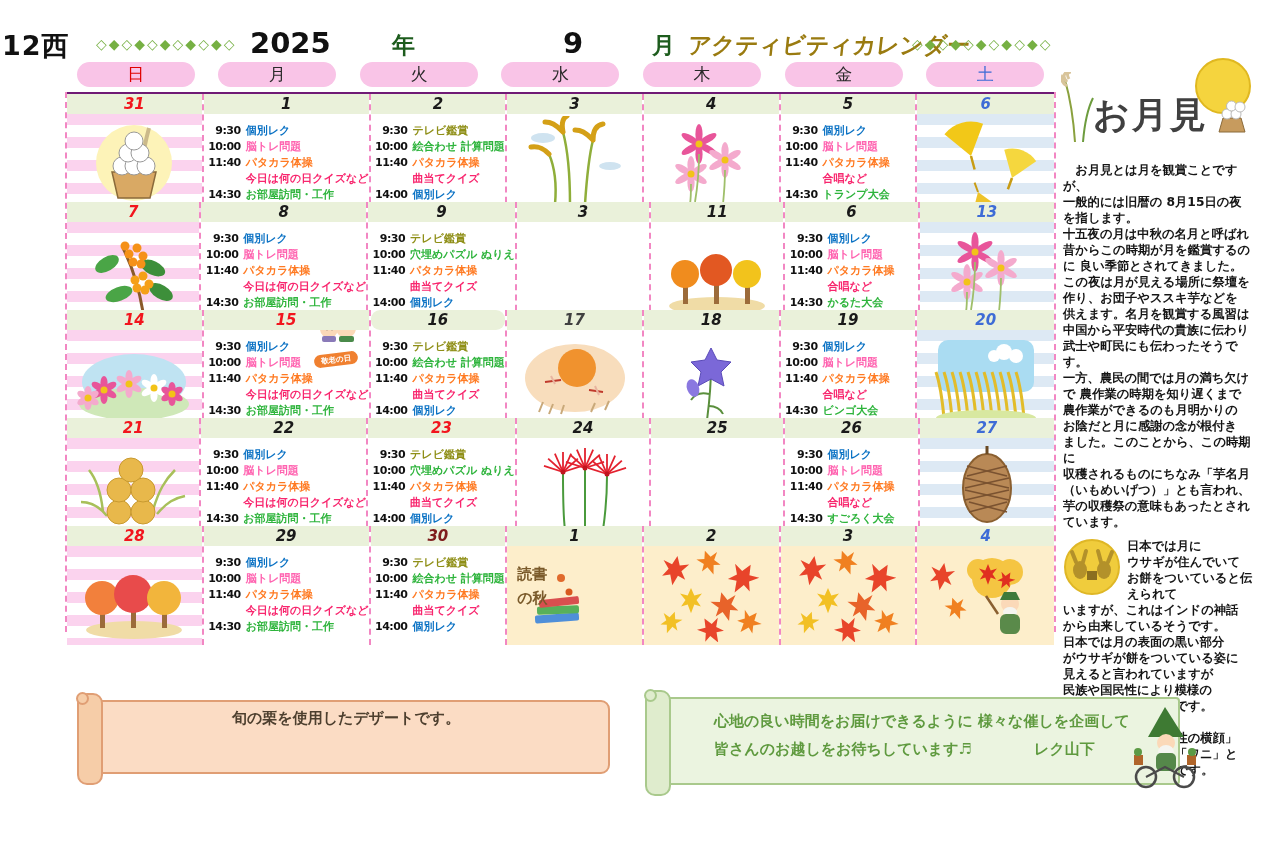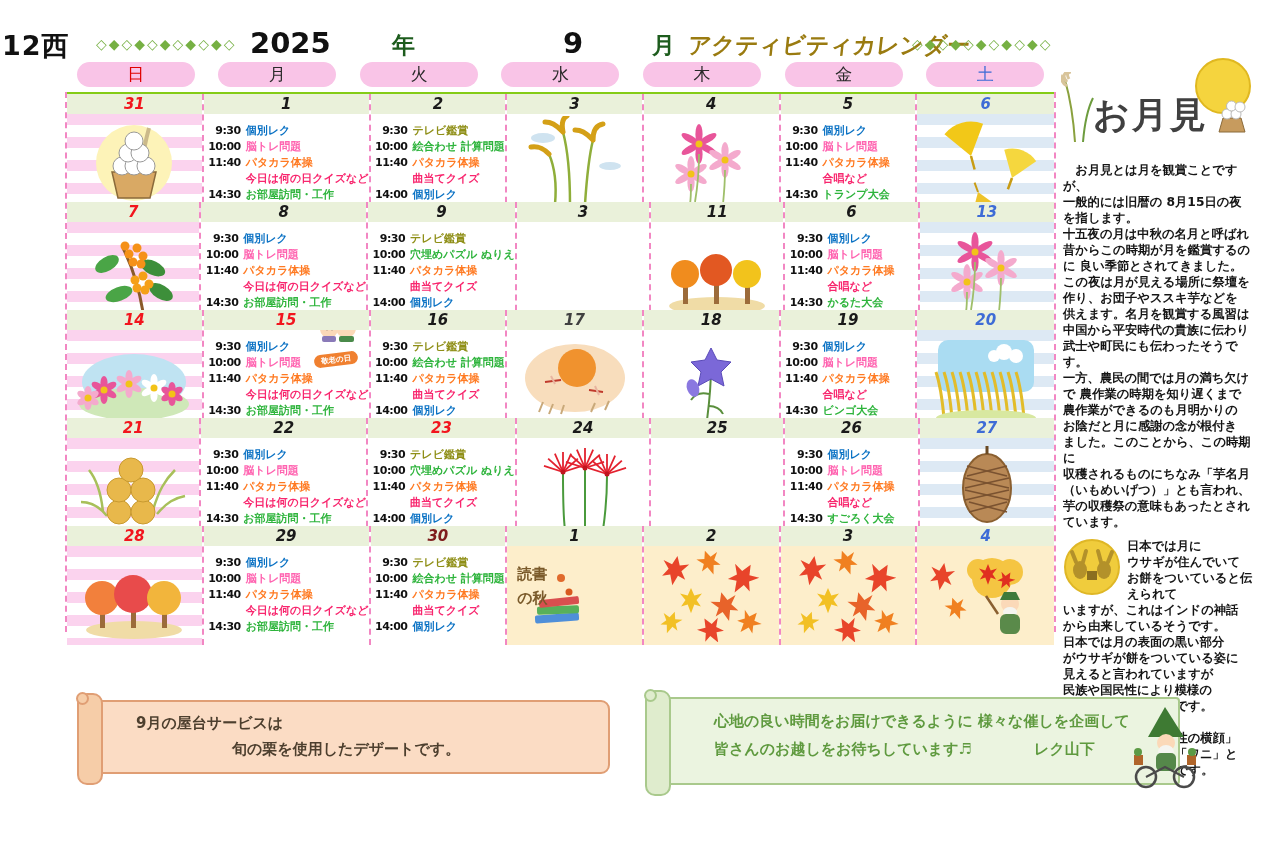--- a/index.html
+++ b/index.html
@@ -15,21 +15,21 @@
   .ysuf{left:392px;top:4px;font-size:23px;font-weight:bold;color:#1d5c1d;}
   .mon{left:563px;top:0;font-size:29px;font-weight:bold;color:#111;}
   .msuf{left:652px;top:4px;font-size:23px;font-weight:bold;color:#1d5c1d;}
   .ttl{left:688px;top:4px;font-size:23px;font-weight:bold;color:#9a7b10;transform:skewX(-6deg);}
   
   .pills{position:absolute;top:62px;left:65px;width:991px;display:grid;grid-template-columns:repeat(7,1fr);justify-items:center;}
   .pill{width:118px;height:25px;border-radius:13px;background:#f9c4e7;text-align:center;
         line-height:25px;font-size:17px;color:#2a2a2a;}
   
   .grid{position:absolute;top:92px;left:65px;width:991px;border-left:2px dashed #f287c3;border-right:2px dashed #f287c3;box-sizing:border-box;}
-  .week{display:grid;grid-template-columns:repeat(7,1fr);height:108px;border-top:2px solid #84cc16;box-sizing:border-box;}
+  .week{display:grid;grid-template-columns:repeat(7,1fr);height:108px;border-top:2px solid #701a75;box-sizing:border-box;}
   .week:last-child{border-bottom:2px solid #e23a97;}
   .cell{position:relative;border-right:2px dashed #f287c3;box-sizing:border-box;overflow:visible;}
   .cell:last-child{border-right:none;}
   .num{height:20px;background:#eaf1da;text-align:center;font-size:15px;font-weight:bold;
        font-style:italic;line-height:20px;}
   .content{position:relative;height:98.6px;overflow:hidden;}
   .bg-white{background:#fff;}
   .bg-sun{background:repeating-linear-gradient(#fbd3ee 0 11px,#ffffff 11px 23px);}
   .bg-sat{background:repeating-linear-gradient(#dde9f4 0 11px,#ffffff 11px 23px);}
   .bg-cream{background:#fdeecb;}
@@ -510,21 +510,21 @@
         <rect x="8" y="20" width="14" height="6" rx="2" fill="#8a7ab8"></rect>
                 <rect x="25" y="20" width="15" height="6" rx="2" fill="#4a8a4a"></rect>
         <circle cx="13" cy="13" r="1.2" fill="#333"></circle>
                 <circle cx="18" cy="13" r="1.2" fill="#333"></circle>
         <circle cx="29" cy="12" r="1.2" fill="#333"></circle>
                 <circle cx="35" cy="12" r="1.2" fill="#333"></circle>
               </svg><div class="ribbon">敬老の日</div></div>
           </div>
         </div>
         <div class="cell">
-          <div class="num" style="color: rgb(26, 26, 26);">16</div>
+          <div class="num" style="color: rgb(26, 26, 26); border-radius: 9px;">16</div>
           <div class="content bg-white">
             <div class="sched">
               <div class="line">
                 <span class="time">9:30</span>
                 <span class="act" style="color: rgb(143, 143, 23);">テレビ鑑賞</span>
               </div>
               <div class="line">
                 <span class="time">10:00</span>
                 <span class="act" style="color: rgb(46, 180, 60);">絵合わせ 計算問題</span>
               </div>
@@ -988,21 +988,20 @@
 見え方が変わるようです。
 例えば
 ヨーロッパでは「女性の横顔」
 中国では「カニ」や「ワニ」と
 伝えられているようです。</p>
     </div>
   </div>
 
   <div class="scroll b-left">
     <div class="roll"></div>
-    <div class="l1">9月の屋台サービスは</div>
     <div class="l2">旬の栗を使用したデザートです。</div>
   </div>
 
   <div class="scroll b-right">
     <div class="roll"></div>
     <div class="l1">心地の良い時間をお届けできるように 様々な催しを企画して</div>
     <div class="l2">
       <span>皆さんのお越しをお待ちしています♬</span><span class="sig">レク山下</span>
     </div>
     <span class="gnome">

